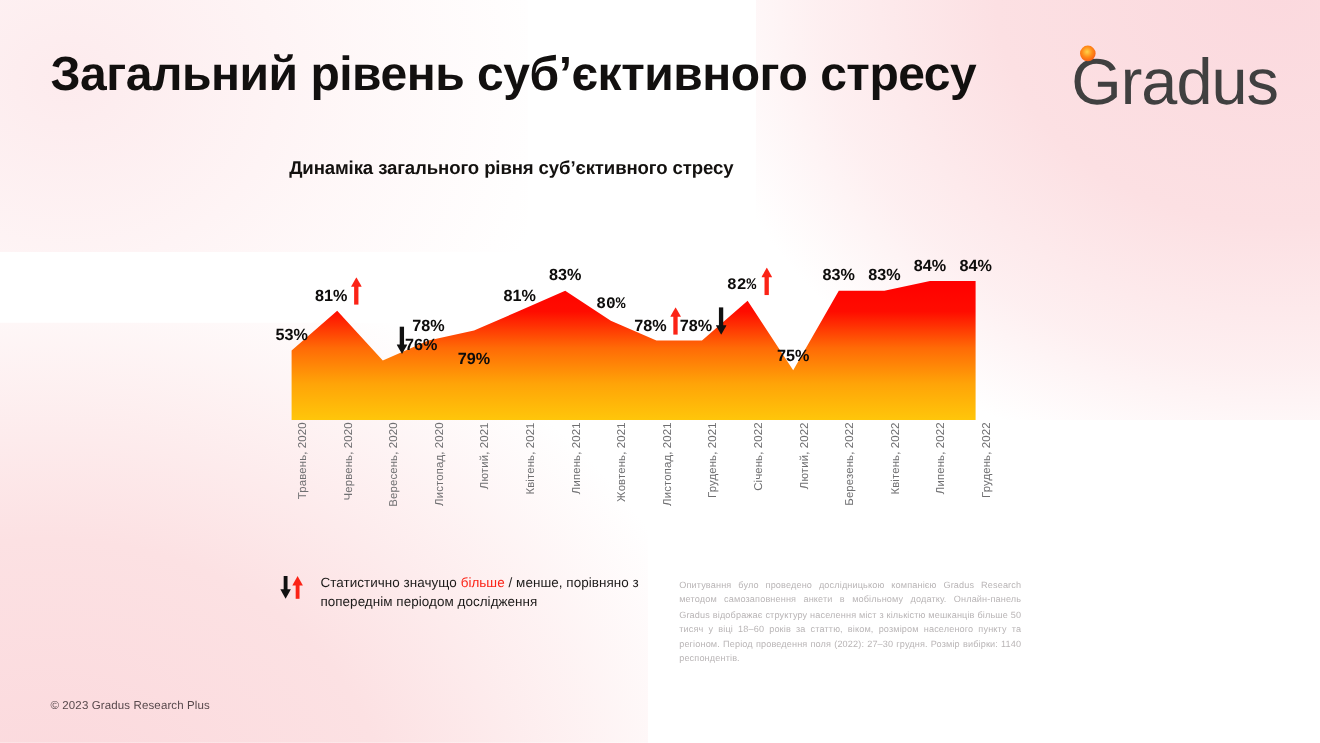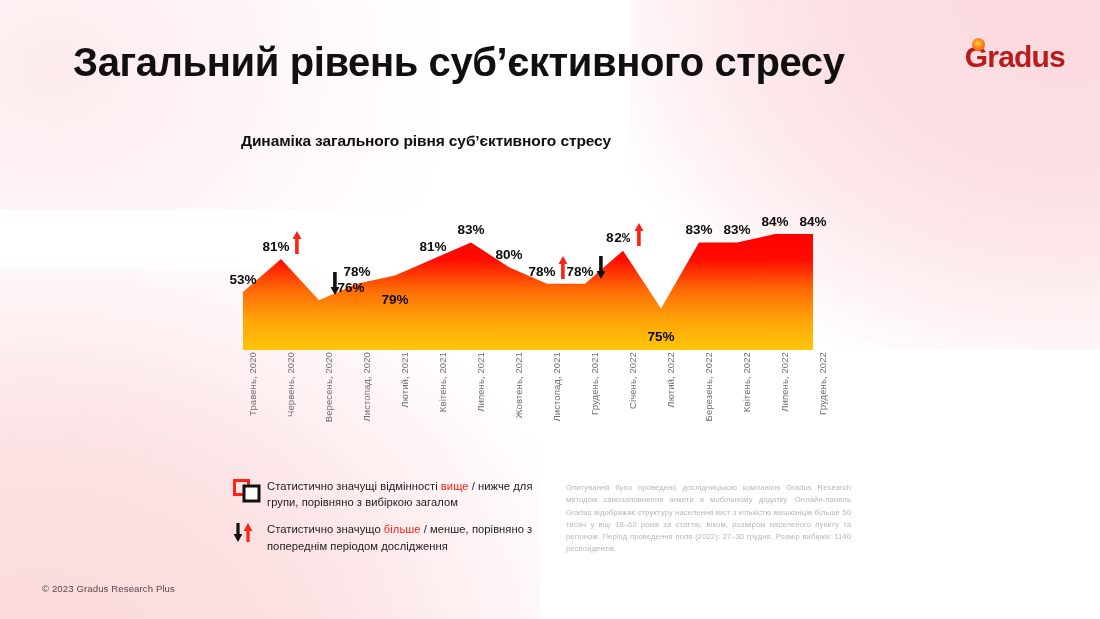--- a/index.html
+++ b/index.html
@@ -31,35 +31,35 @@
     background:radial-gradient(ellipse at 40% 70%,
         rgba(252,228,231,0.75) 0%, rgba(254,240,241,0.5) 45%, rgba(255,255,255,0) 76%);
   }
 
   .layer { position:relative; z-index:2; }
 
   
   #page-title {
     position:absolute; left:42px; top:40px;
     font-size:40px; font-weight:bold; color:#12100f;
-    letter-spacing:-0.4px; white-space:nowrap;margin-left:31px;
+    letter-spacing:-0.4px; white-space:nowrap;
   }
 
   #brand-logo {
     position:absolute; right:35px; top:31px;
     display:flex; align-items:flex-start;
   }
   #brand-logo .logo-dot-wrap { position:relative; width:0; height:0; }
   #brand-logo .logo-dot {
     position:absolute; left:11px; top:7px;
     width:13px; height:13px; border-radius:50%;
     background:radial-gradient(circle at 46% 40%, #ffd24a 0%, #ff8a17 42%, #f03c16 100%);
   }
   #brand-wordmark {
-    font-size:30px; font-weight:700; color:#b91c1c;
+    font-size:54px; font-weight:400; color:#404040;
     letter-spacing:-0.8px; line-height:1;
     padding-top:11px; padding-left:4px;
   }
 
   
   #chart-block { position:absolute; left:0; top:0; width:980px; height:619px; }
 
   #chart-subtitle {
     position:absolute; left:241px; top:132px;
     font-size:15.5px; font-weight:bold; color:#13110f;
@@ -168,21 +168,21 @@
       <div class="trend-arrow" style="left: 92px; top: 87.3333px;"><svg width="9" height="23" viewBox="0 0 9 23">
           <g fill="#111111">
             <rect x="2.6" y="0" width="3.6" height="17"></rect>
             <polygon points="0,15 9,15 4.5,23"></polygon>
           </g>
         </svg></div>
       <div class="value-label" style="left: 114px; top: 92.7778px;">78%</div>
       <div class="value-label" style="left: 152px; top: 84.5px; margin-top: 36px;">79%</div>
       <div class="value-label" style="left: 190px; top: 67.9444px;">81%</div>
       <div class="value-label" style="left: 228px; top: 51.3889px;">83%</div>
-      <div class="value-label" style="left: 266px; top: 76.2222px;">80%</div>
+      <div class="value-label" style="left: 266px; top: 76.2222px; font-family: Liberation Mono, monospace;">80%</div>
       <div class="value-label" style="left: 299px; top: 92.7778px;">78%</div>
       <div class="trend-arrow" style="left: 320px; top: 70.7778px;"><svg width="9" height="23" viewBox="0 0 9 23">
           <g fill="#FB2316">
             <rect x="2.6" y="6" width="3.6" height="17"></rect>
             <polygon points="0,8 9,8 4.5,0"></polygon>
           </g>
         </svg></div>
       <div class="value-label" style="left: 337px; top: 92.7778px;">78%</div>
       <div class="trend-arrow" style="left: 358px; top: 70.7778px;"><svg width="9" height="23" viewBox="0 0 9 23">
           <g fill="#111111">
@@ -190,21 +190,21 @@
             <polygon points="0,15 9,15 4.5,23"></polygon>
           </g>
         </svg></div>
       <div class="value-label" style="left: 375px; top: 59.6667px; font-family: Liberation Mono, monospace;">82%</div>
       <div class="trend-arrow" style="left: 396px; top: 37.6667px;"><svg width="9" height="23" viewBox="0 0 9 23">
           <g fill="#FB2316">
             <rect x="2.6" y="6" width="3.6" height="17"></rect>
             <polygon points="0,8 9,8 4.5,0"></polygon>
           </g>
         </svg></div>
-      <div class="value-label" style="left: 418px; top: 117.611px; margin-top: 40px;">75%</div>
+      <div class="value-label" style="left: 418px; top: 117.611px;">75%</div>
       <div class="value-label" style="left: 456px; top: 51.3889px;">83%</div>
       <div class="value-label" style="left: 494px; top: 51.3889px;">83%</div>
       <div class="value-label" style="left: 532px; top: 43.1111px;">84%</div>
       <div class="value-label" style="left: 570px; top: 43.1111px;">84%</div>
     </div>
 
   <div id="x-axis-layer">
       <div class="x-tick" style="left: 4px;">Травень, 2020</div>
       <div class="x-tick" style="left: 42px;">Червень, 2020</div>
       <div class="x-tick" style="left: 80px;">Вересень, 2020</div>
@@ -218,31 +218,20 @@
       <div class="x-tick" style="left: 384px;">Січень, 2022</div>
       <div class="x-tick" style="left: 422px;">Лютий, 2022</div>
       <div class="x-tick" style="left: 460px;">Березень, 2022</div>
       <div class="x-tick" style="left: 498px;">Квітень, 2022</div>
       <div class="x-tick" style="left: 536px;">Липень, 2022</div>
       <div class="x-tick" style="left: 574px;">Грудень, 2022</div>
     </div>
 
   <div id="chart-legend">
 
-    <div class="legend-row">
-      <span class="legend-icon">
-        <svg width="28" height="24" viewBox="0 0 28 24">
-          <rect x="1.5" y="1.5" width="14" height="14" fill="none" stroke="#fb2316" stroke-width="3"></rect>
-          <rect x="11" y="7" width="15" height="15" fill="#ffffff" stroke="#111111" stroke-width="3"></rect>
-        </svg>
-      </span>
-      <span class="legend-text">
-        <span>Статистично значущі відмінності </span><span class="hl">вище</span><span> / нижче для групи, порівняно з вибіркою загалом</span>
-      </span>
-    </div>
 
     <div class="legend-row">
       <span class="legend-icon">
         <svg width="24" height="22" viewBox="0 0 24 22">
           <g fill="#111111">
             <rect x="3.4" y="1" width="3.2" height="13"></rect>
             <polygon points="0.6,12 9.4,12 5,20"></polygon>
           </g>
           <g fill="#fb2316">
             <rect x="13.4" y="7" width="3.2" height="13"></rect>

